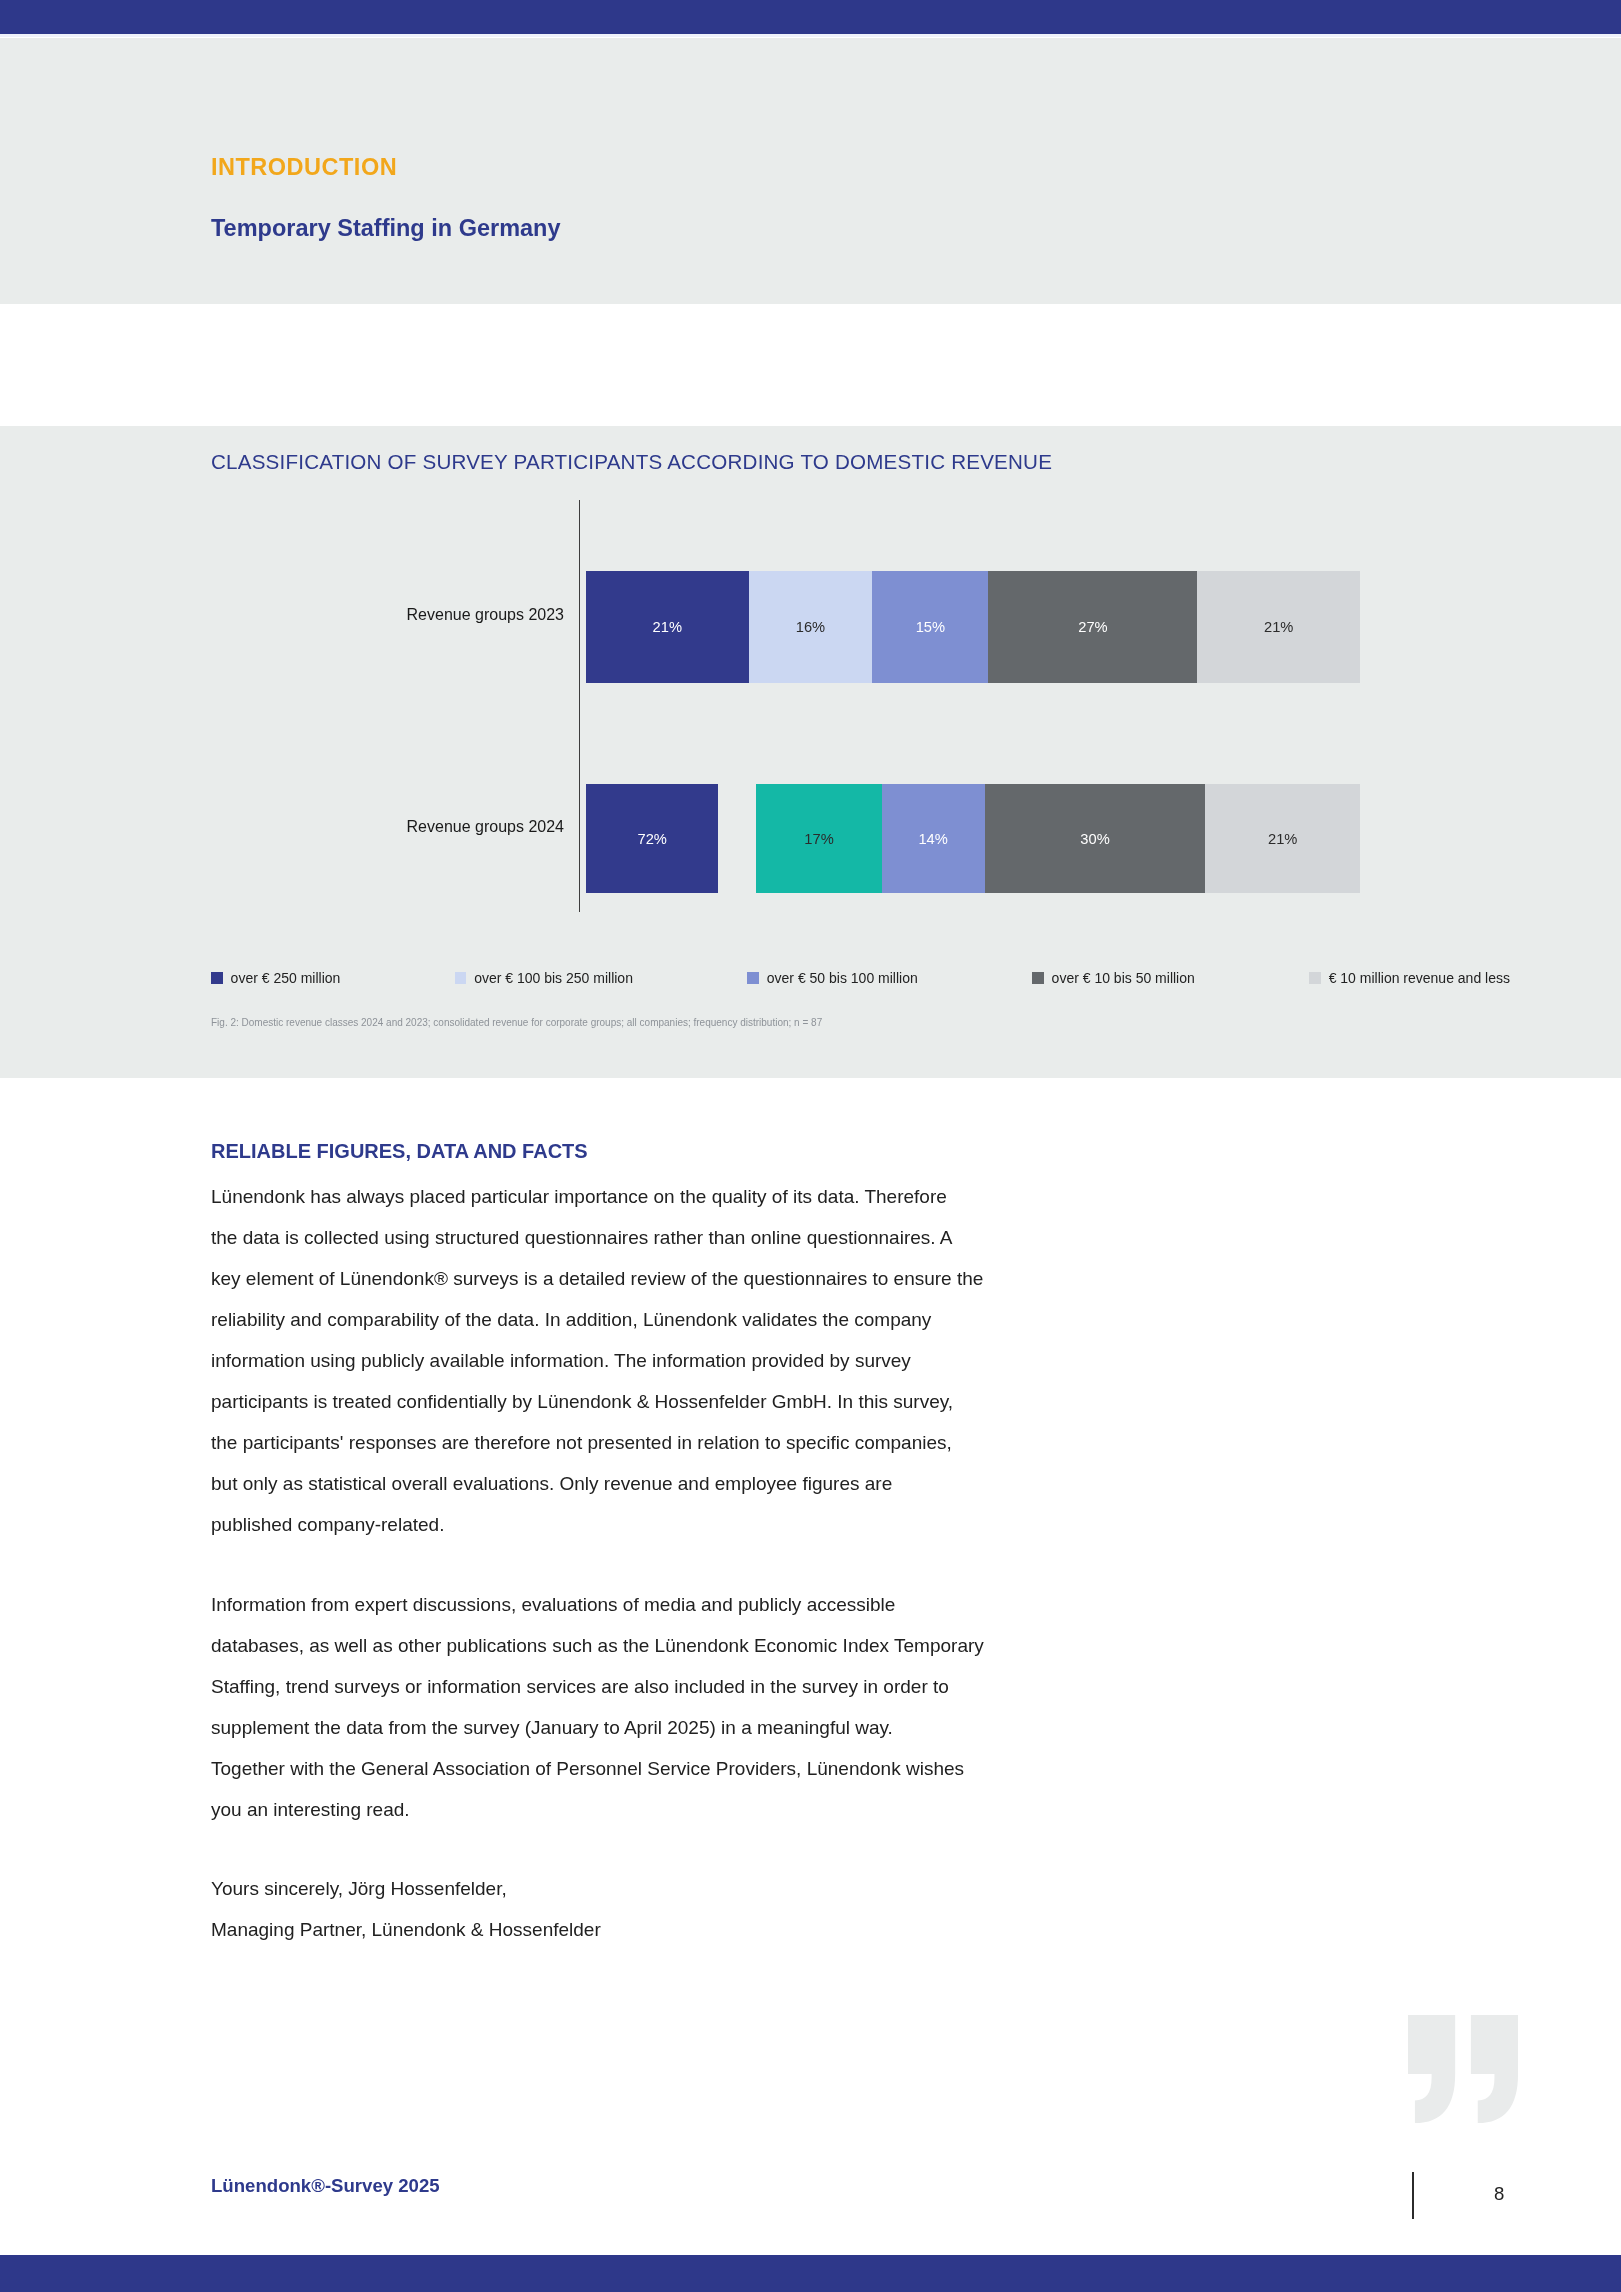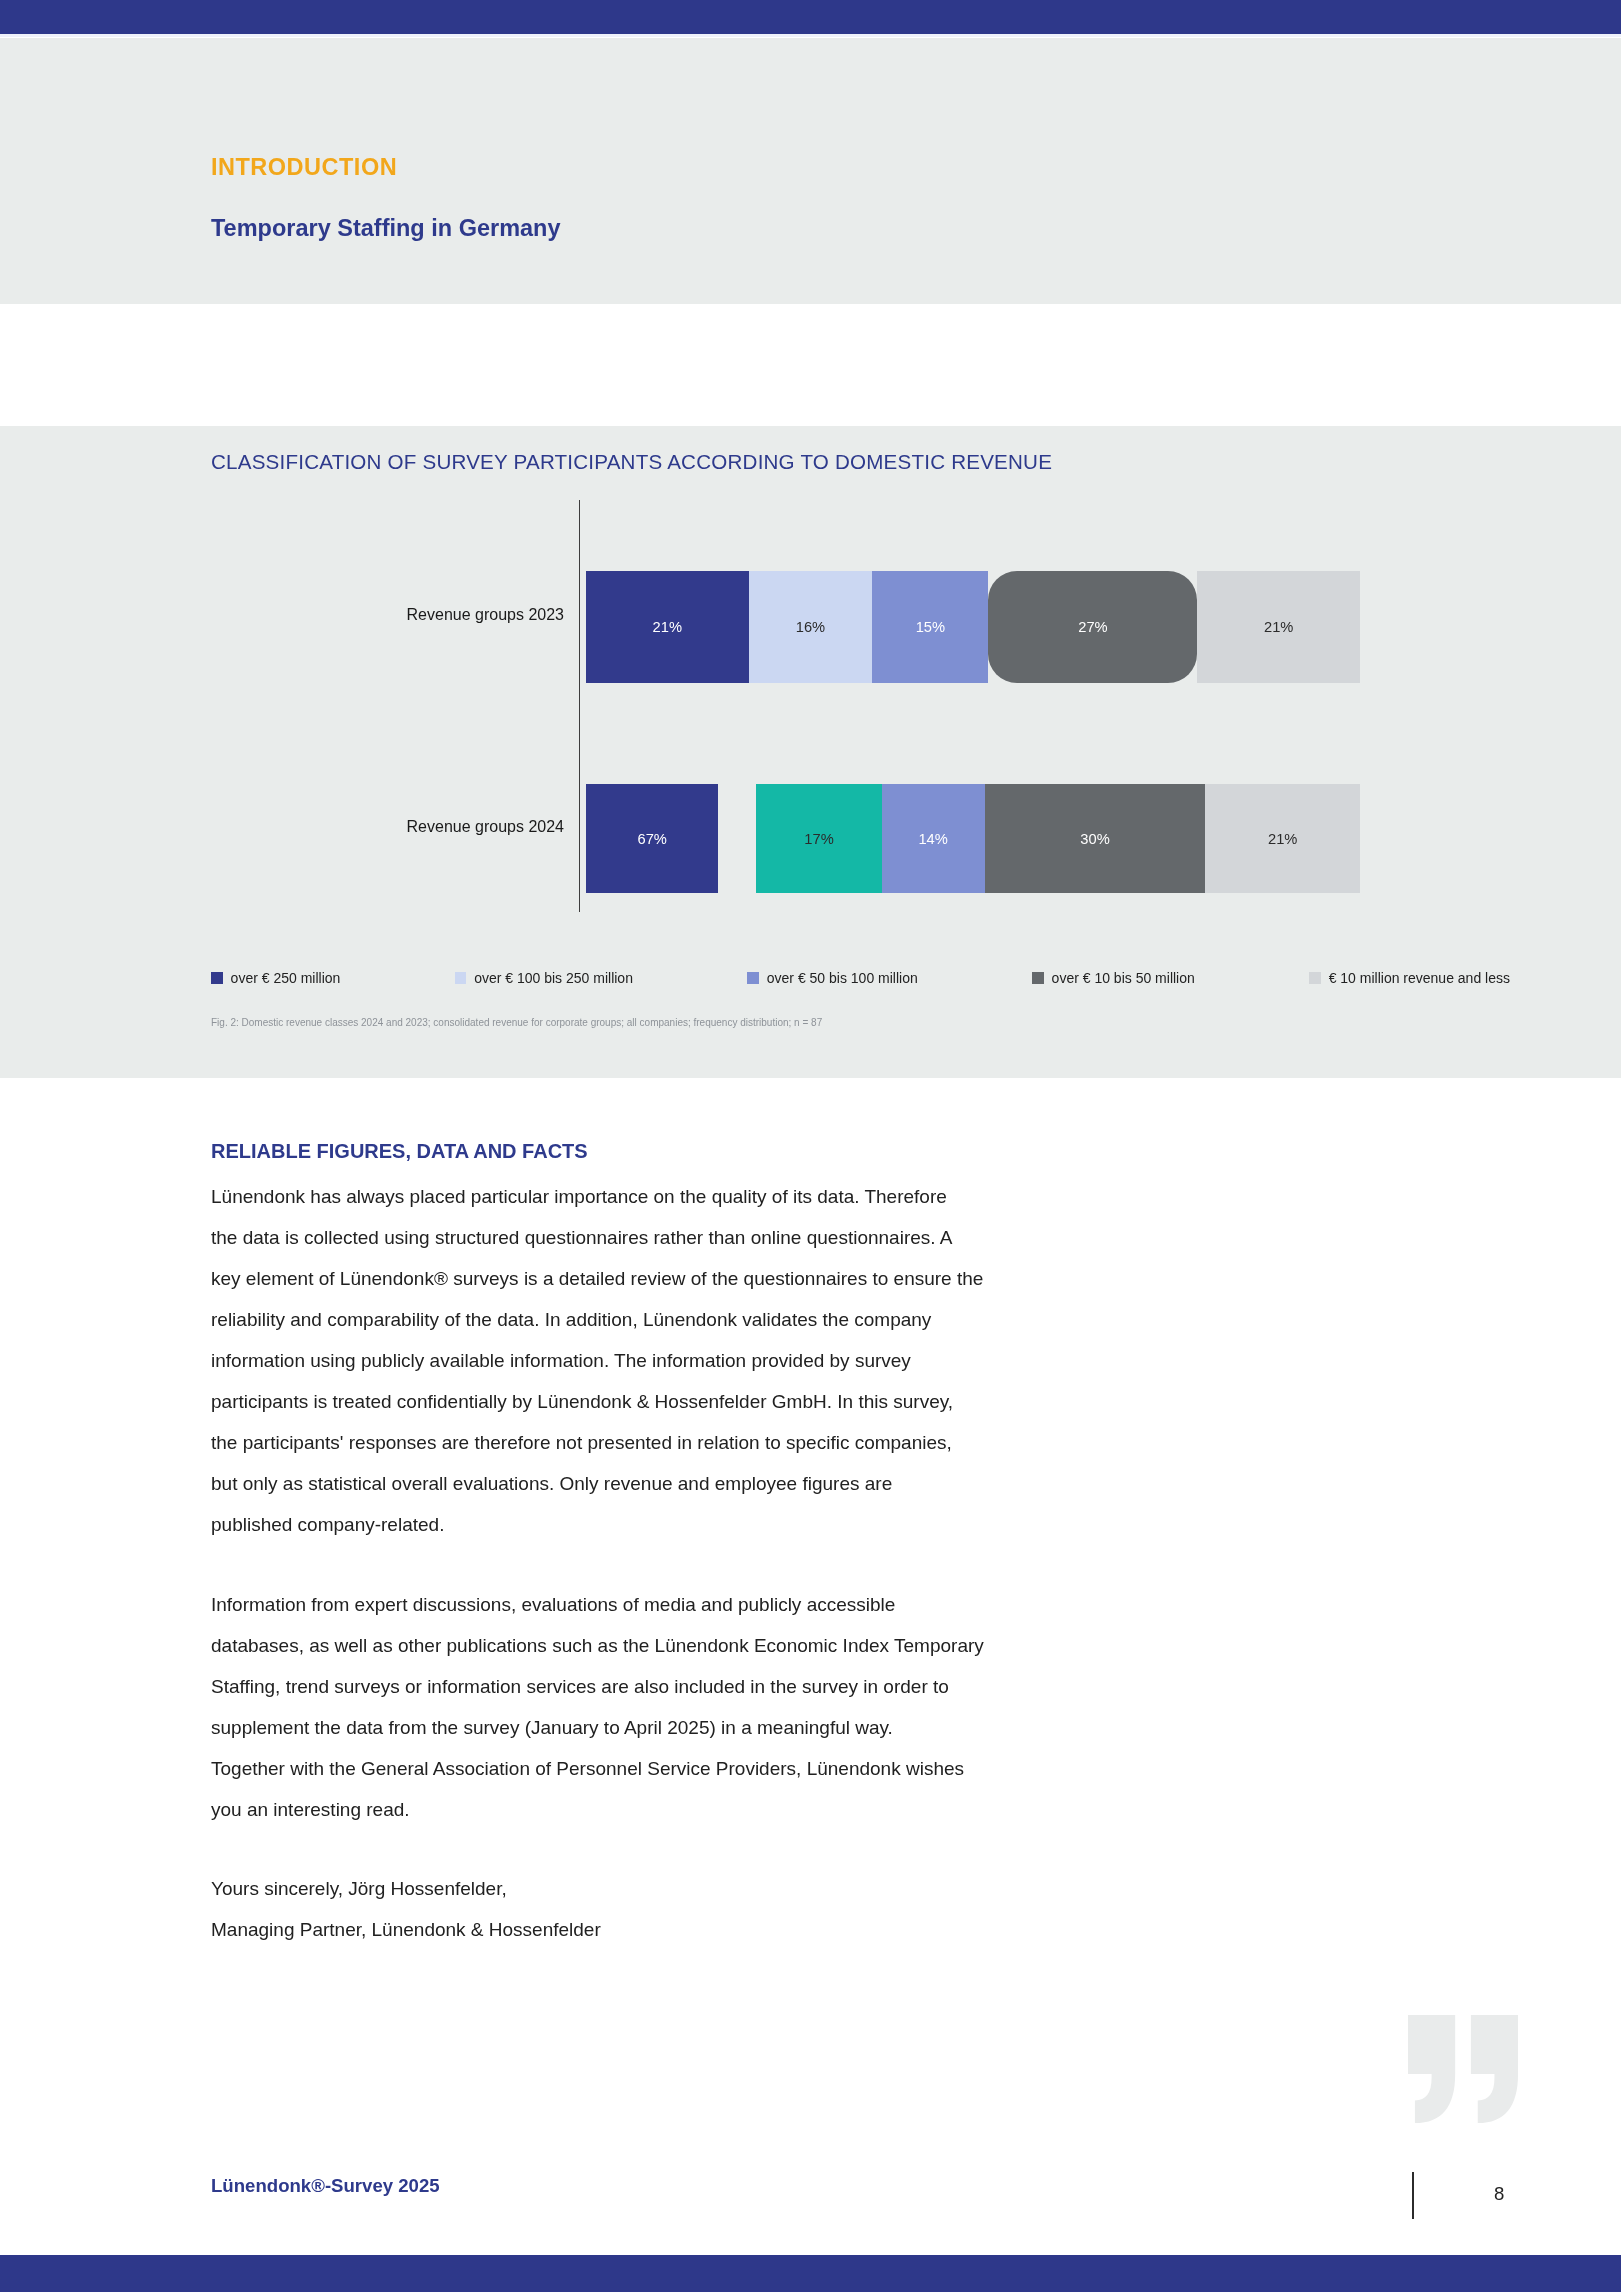--- a/index.html
+++ b/index.html
@@ -57,28 +57,28 @@
   <div class="abs chart-title">CLASSIFICATION OF SURVEY PARTICIPANTS ACCORDING TO DOMESTIC REVENUE</div>
   <div class="abs chart">
     <div class="abs axis-line"></div>
 
   <div class="chart-row">
         <div class="row-label">Revenue groups 2023</div>
         <div class="bar">
           <div class="seg" style="width: 21%; background: rgb(50, 58, 140); color: rgb(255, 255, 255);">21%</div>
           <div class="seg" style="width: 16%; background: rgb(203, 215, 242); color: rgb(43, 43, 43);">16%</div>
           <div class="seg" style="width: 15%; background: rgb(126, 143, 210); color: rgb(255, 255, 255);">15%</div>
-          <div class="seg" style="width: 27%; background: rgb(100, 104, 107); color: rgb(255, 255, 255); border-radius: 29px;">27%</div>
+          <div class="seg" style="width: 27%; background: rgb(100, 104, 107); color: rgb(255, 255, 255);">27%</div>
           <div class="seg" style="width: 21%; background: rgb(211, 214, 217); color: rgb(43, 43, 43);">21%</div>
         </div>
       </div>
       <div class="chart-row">
         <div class="row-label">Revenue groups 2024</div>
         <div class="bar">
-          <div class="seg" style="width: 18%; background: rgb(50, 58, 140); color: rgb(255, 255, 255);">67%</div>
+          <div class="seg" style="width: 18%; background: rgb(50, 58, 140); color: rgb(255, 255, 255);">72%</div>
           <div class="seg" style="width: 17%; background: #14b8a6; color: rgb(43, 43, 43); margin-left: 38px;">17%</div>
           <div class="seg" style="width: 14%; background: rgb(126, 143, 210); color: rgb(255, 255, 255);">14%</div>
           <div class="seg" style="width: 30%; background: rgb(100, 104, 107); color: rgb(255, 255, 255);">30%</div>
           <div class="seg" style="width: 21%; background: rgb(211, 214, 217); color: rgb(43, 43, 43);">21%</div>
         </div>
       </div>
     </div>
   <div class="abs legend">
       <span class="legend-item">
         <span class="legend-marker" style="background: rgb(50, 58, 140);"></span>

